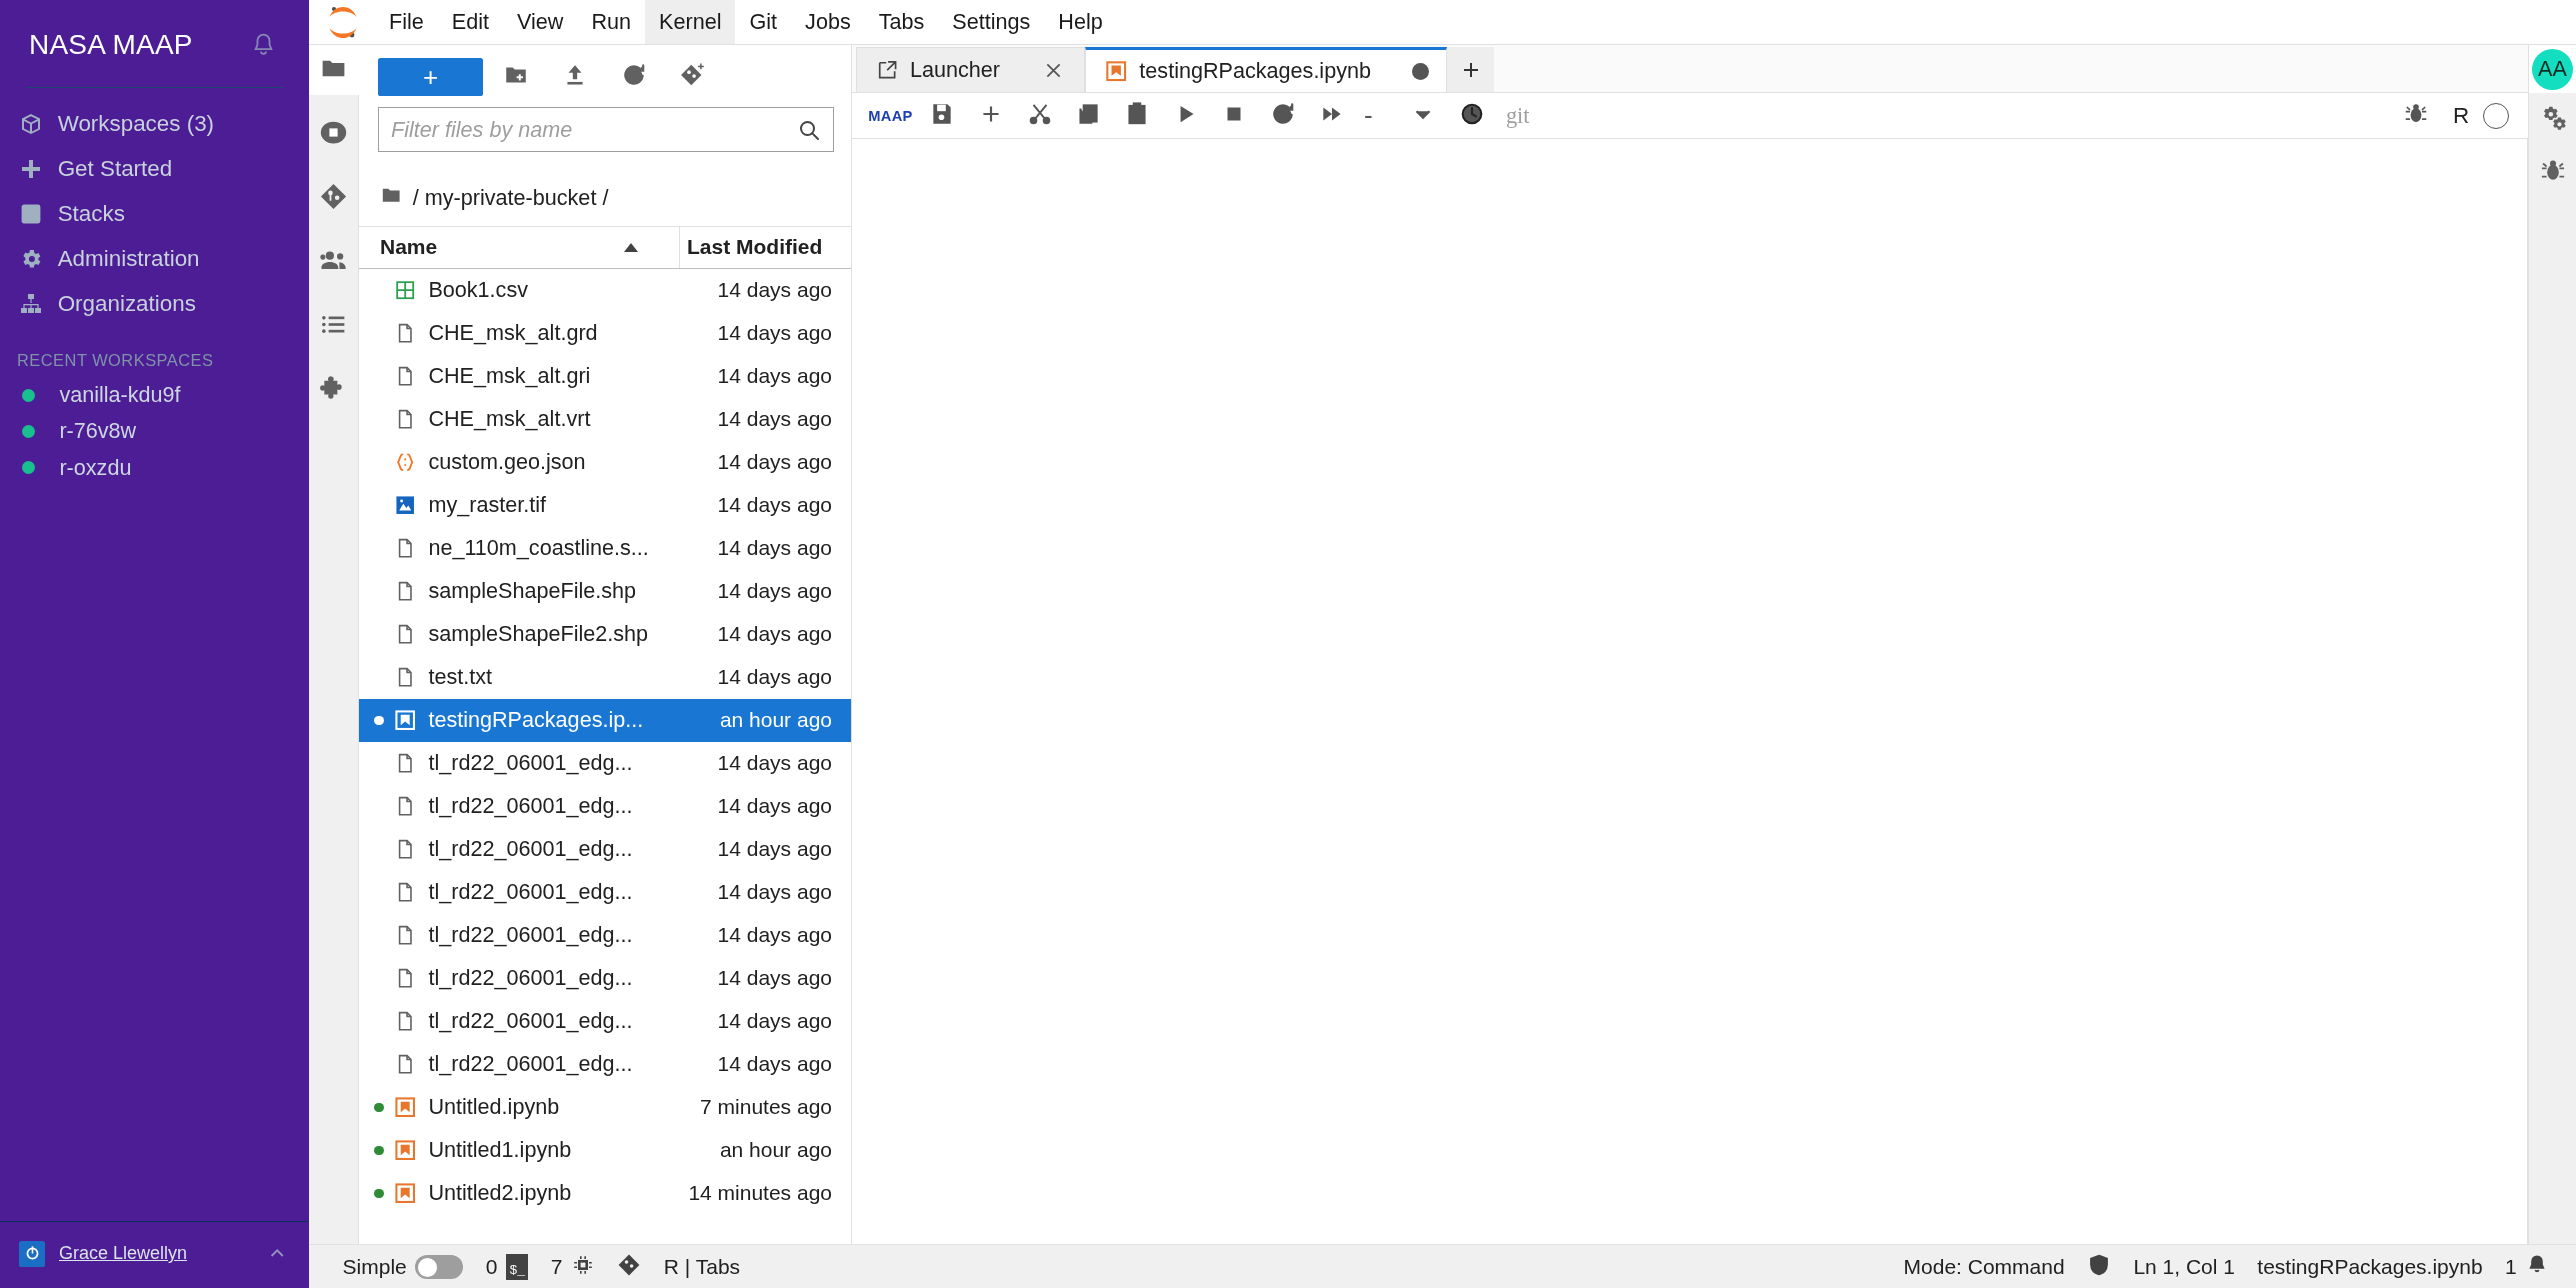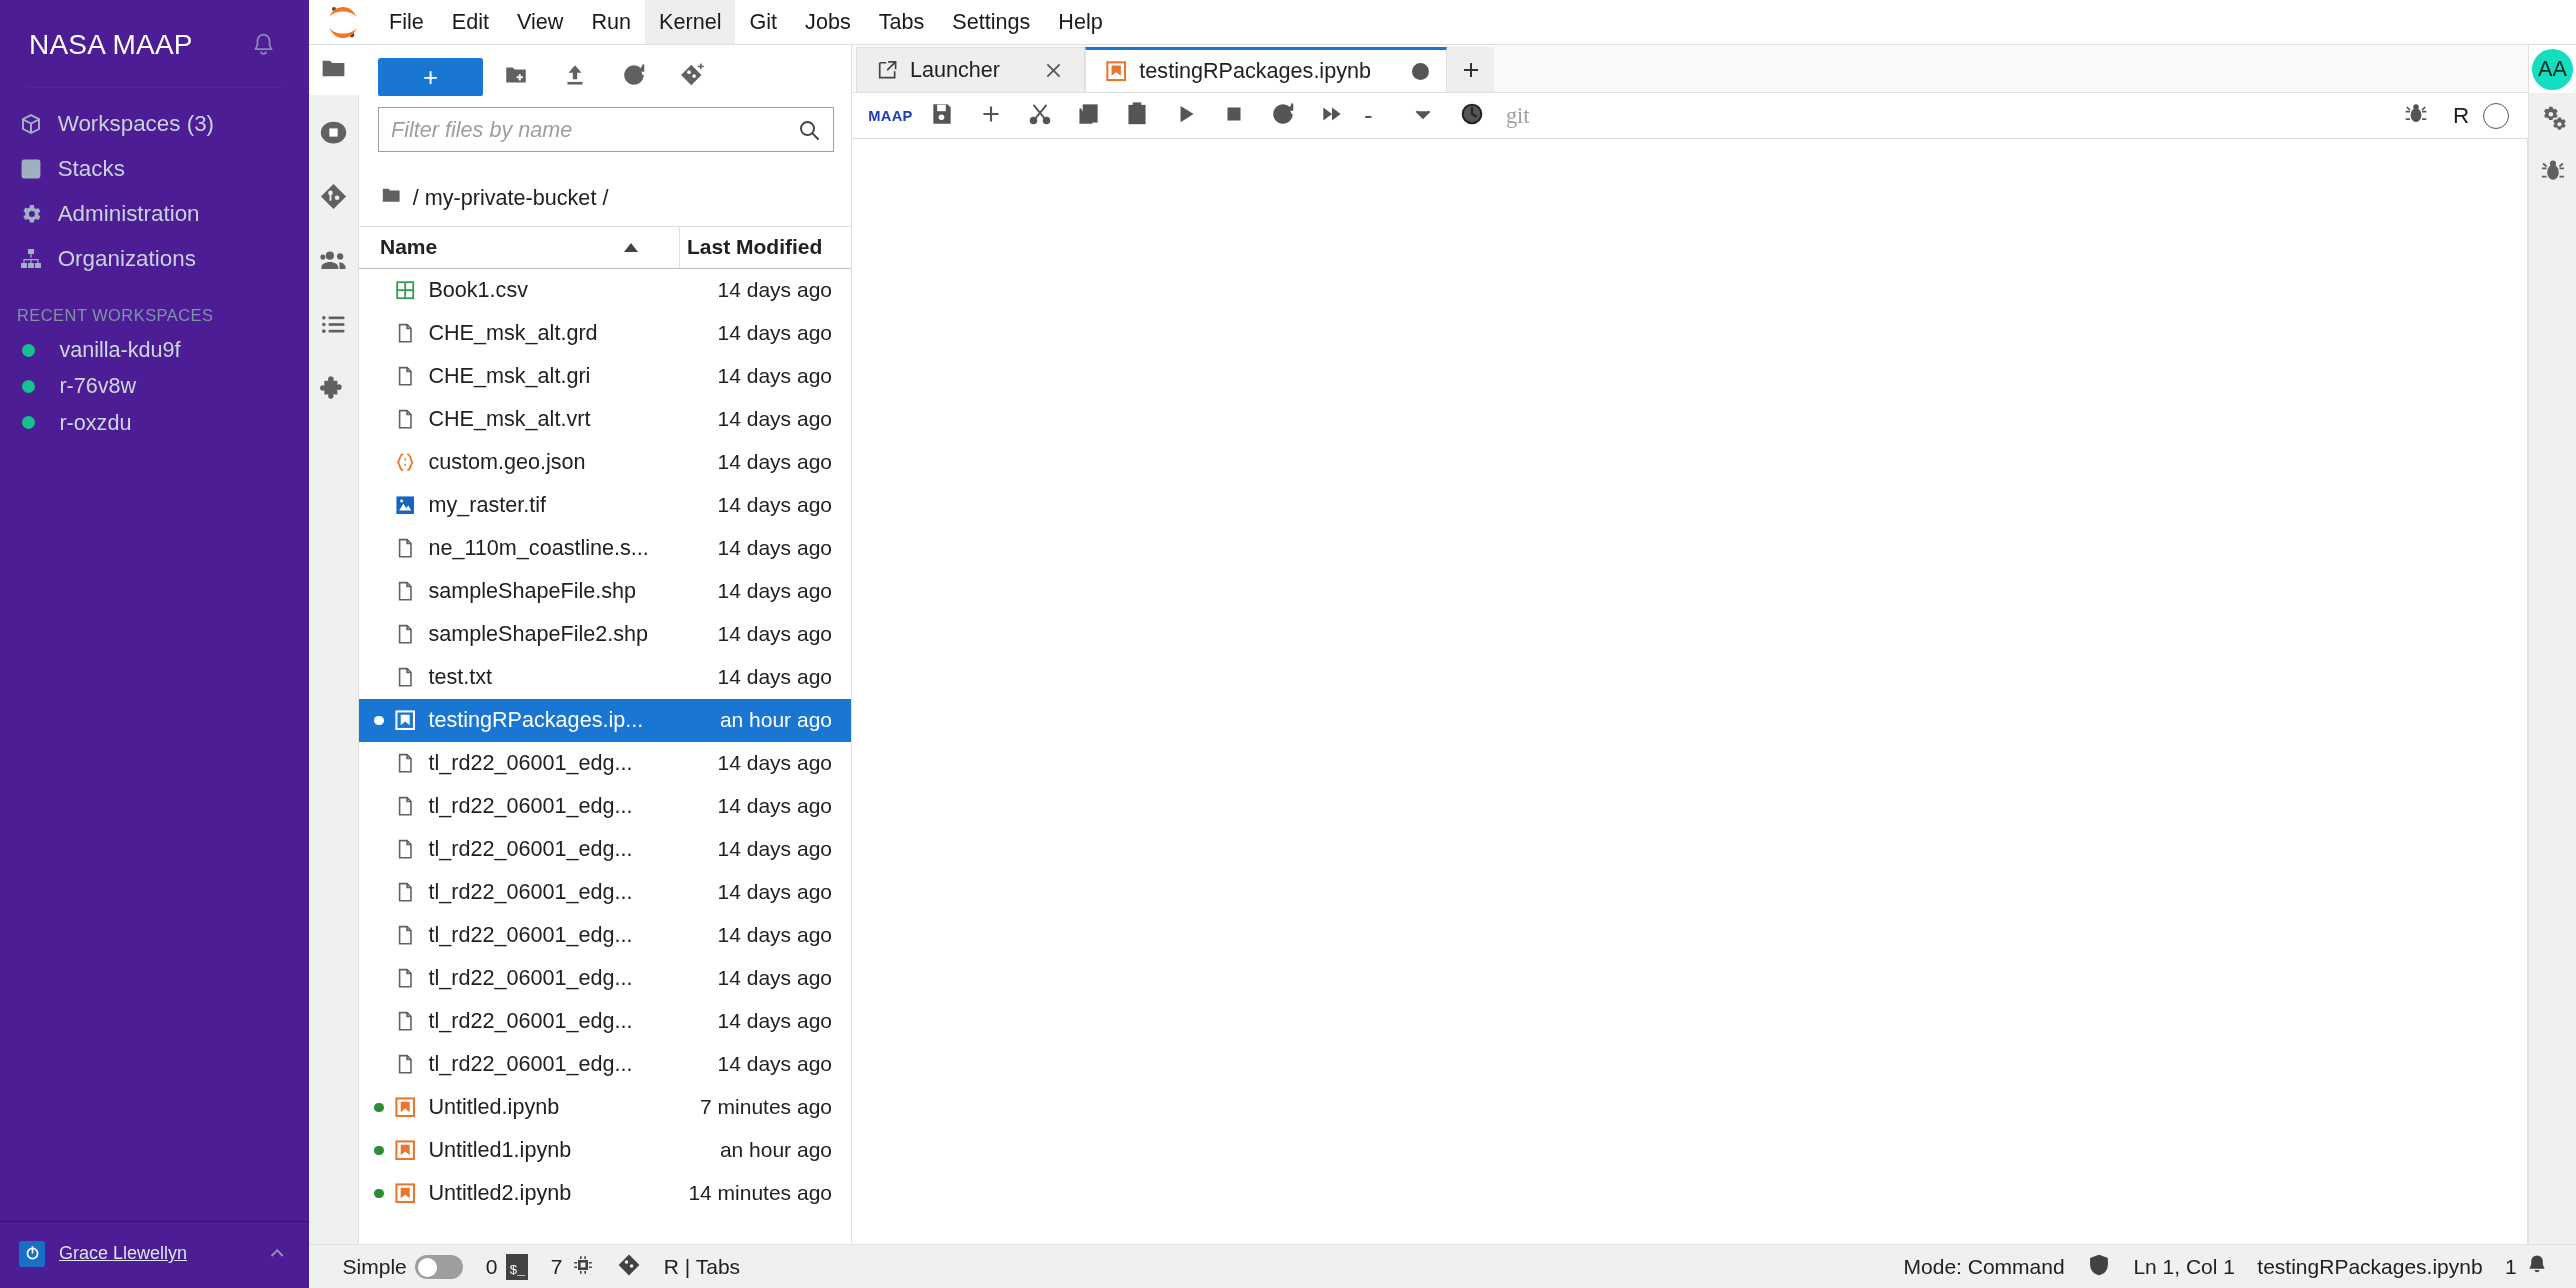--- a/index.html
+++ b/index.html
@@ -248,20 +248,28 @@
     <div class="maap-divider"></div>
 
     <nav class="maap-nav">
       <div class="maap-nav-item">
         <span class="maap-nav-icon">
           <svg viewBox="0 0 24 24">
               <path d="M12 2 3 6.5v11L12 22l9-4.5v-11L12 2zm0 2.2 6.2 3.1L12 10.4 5.8 7.3 12 4.2zM5 9.1l6 3v7.3l-6-3V9.1zm8 10.3v-7.3l6-3v7.3l-6 3z"></path>
             </svg>
         </span>
         <span>Workspaces (3)</span>
+      </div>
+      <div class="maap-nav-item">
+        <span class="maap-nav-icon">
+          <svg viewBox="0 0 24 24">
+              <path d="M10 3h4v7h7v4h-7v7h-4v-7H3v-4h7z"></path>
+            </svg>
+        </span>
+        <span>Get Started</span>
       </div>
       <div class="maap-nav-item">
         <span class="maap-nav-icon">
           <svg viewBox="0 0 24 24" fill="none" stroke="#9fb0c1" stroke-width="1.8">
               <rect x="3.5" y="3.5" width="17" height="17" rx="1.5"></rect>
               <path d="M12 7v7m0 0-3-3m3 3 3-3" stroke-linecap="round"></path>
             </svg>
         </span>
         <span>Stacks</span>
       </div>

